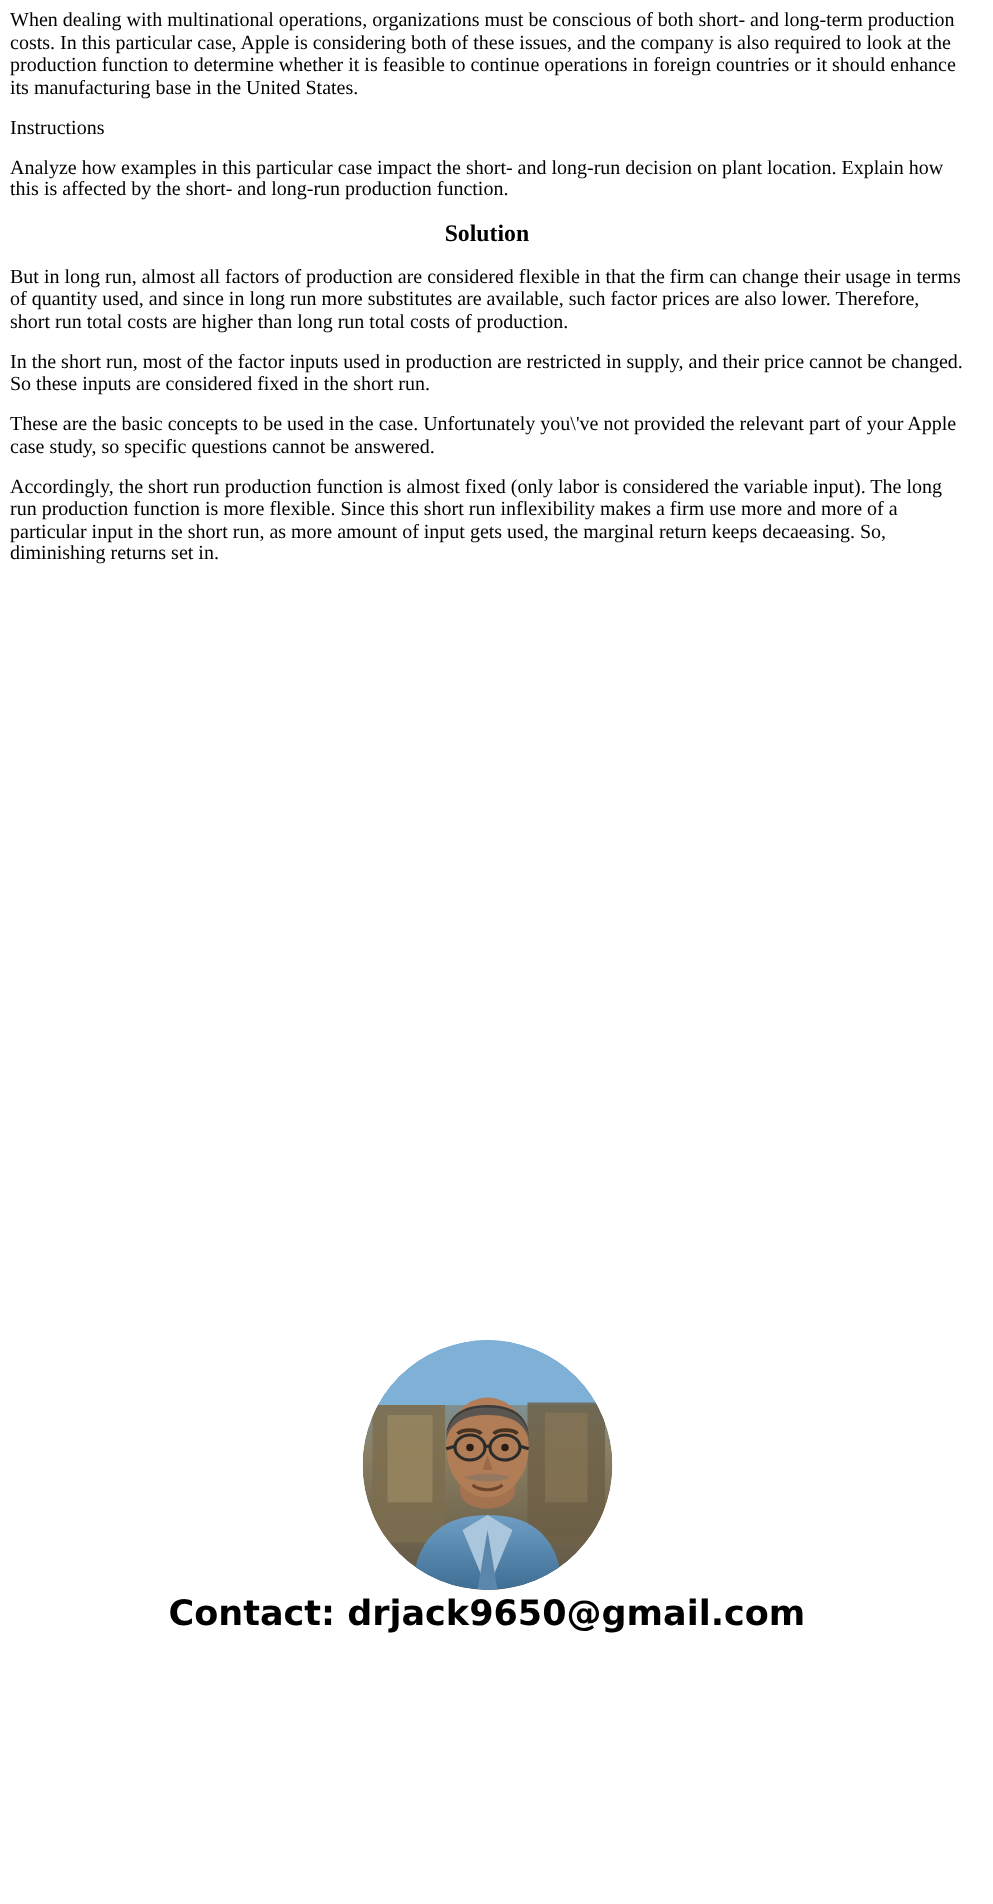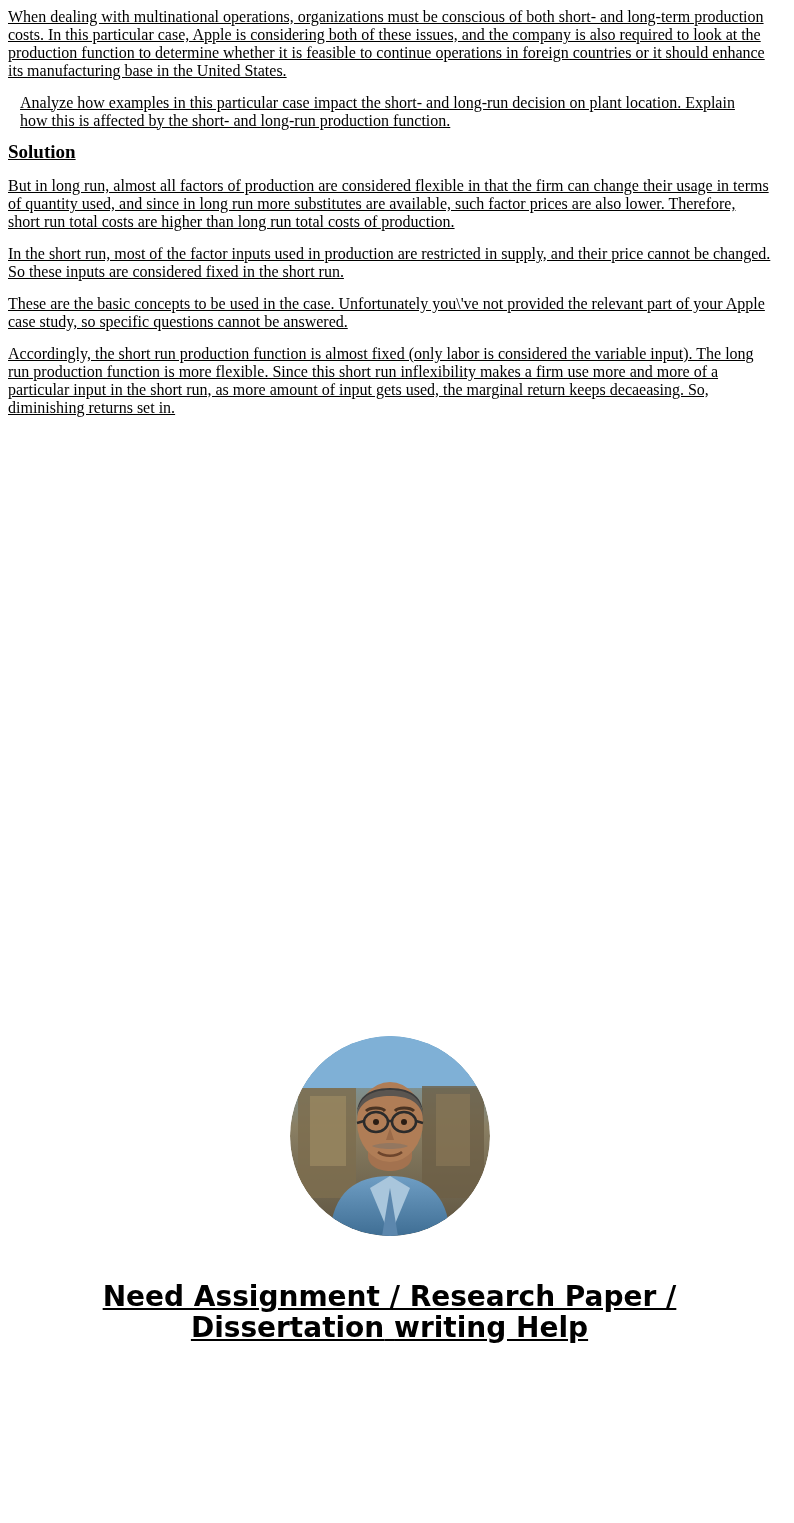--- a/index.html
+++ b/index.html
@@ -11,36 +11,36 @@
     width: 794px;
     min-height: 1523px;
     font-family: "Liberation Serif", serif;
     color: #000000;
     position: relative;
   }
   .doc {
     padding: 8px 8px 0 8px;
     box-sizing: border-box;
     width: 779px;
-    text-decoration: underline;
   }
   p.para {
     margin: 0 0 14px 0;
     font-size: 16px;
     line-height: 1.12;
     text-align: left;
   }
   p.tight {
-    margin: 12px;
+    margin: 0;
   }
   h2.solution {
     font-size: 19px;
     font-weight: bold;
-    margin: 6px 0 14px 0;
+    margin: 16px 0 14px 0;
     font-family: "Liberation Serif", serif;
+    text-align: center;
   }
   .promo {
     margin-top: 620px;
     text-align: center;
   }
   .avatar {
     width: 200px;
     height: 200px;
     border-radius: 50%;
     margin: 0 auto;
@@ -69,20 +69,21 @@
     color: #000;
   }
 </style>
 </head>
 <body>
 
 <div class="doc">
 
   <p class="para">When dealing with multinational operations, organizations must be conscious of both short- and long-term production costs. In this particular case, Apple is considering both of these issues, and the company is also required to look at the production function to determine whether it is feasible to continue operations in foreign countries or it should enhance its manufacturing base in the United States.</p>
 
+  <p class="para">Instructions</p>
 
   <p class="para tight">Analyze how examples in this particular case impact the short- and long-run decision on plant location. Explain how this is affected by the short- and long-run production function.</p>
 
   <h2 class="solution">Solution</h2>
 
   <p class="para">But in long run, almost all factors of production are considered flexible in that the firm can change their usage in terms of quantity used, and since in long run more substitutes are available, such factor prices are also lower. Therefore, short run total costs are higher than long run total costs of production.</p>
   <p class="para">In the short run, most of the factor inputs used in production are restricted in supply, and their price cannot be changed. So these inputs are considered fixed in the short run.</p>
   <p class="para">These are the basic concepts to be used in the case. Unfortunately you\'ve not provided the relevant part of your Apple case study, so specific questions cannot be answered.</p>
   <p class="para">Accordingly, the short run production function is almost fixed (only labor is considered the variable input). The long run production function is more flexible. Since this short run inflexibility makes a firm use more and more of a particular input in the short run, as more amount of input gets used, the marginal return keeps decaeasing. So, diminishing returns set in.</p>
 
@@ -127,19 +128,16 @@
           <ellipse cx="114" cy="86" rx="3" ry="3" fill="#2a1d14"></ellipse>
           <path d="M76 75 C80 71 92 71 95 75" stroke="#4a3322" stroke-width="3" fill="none"></path>
           <path d="M105 75 C108 71 120 71 124 75" stroke="#4a3322" stroke-width="3" fill="none"></path>
           <path d="M100 92 L96 104 L104 104 Z" fill="#9a6a48"></path>
           <path d="M88 116 C94 121 106 121 112 116" stroke="#6d452c" stroke-width="2.5" fill="none"></path>
           <path d="M82 110 C90 106 110 106 118 110 C112 114 88 114 82 110 Z" fill="#7b7269" opacity="0.55"></path>
         </g>
       </svg>
     </div>
 
-    <div class="promo-text">
-      <span>Need Assignment / Research Paper / Dissertation</span>
-      <span>writing Help</span>
-    </div>
+    <div class="promo-contact">Contact: drjack9650@gmail.com</div>
 
   </div>
 </div>
 
 </body></html>

